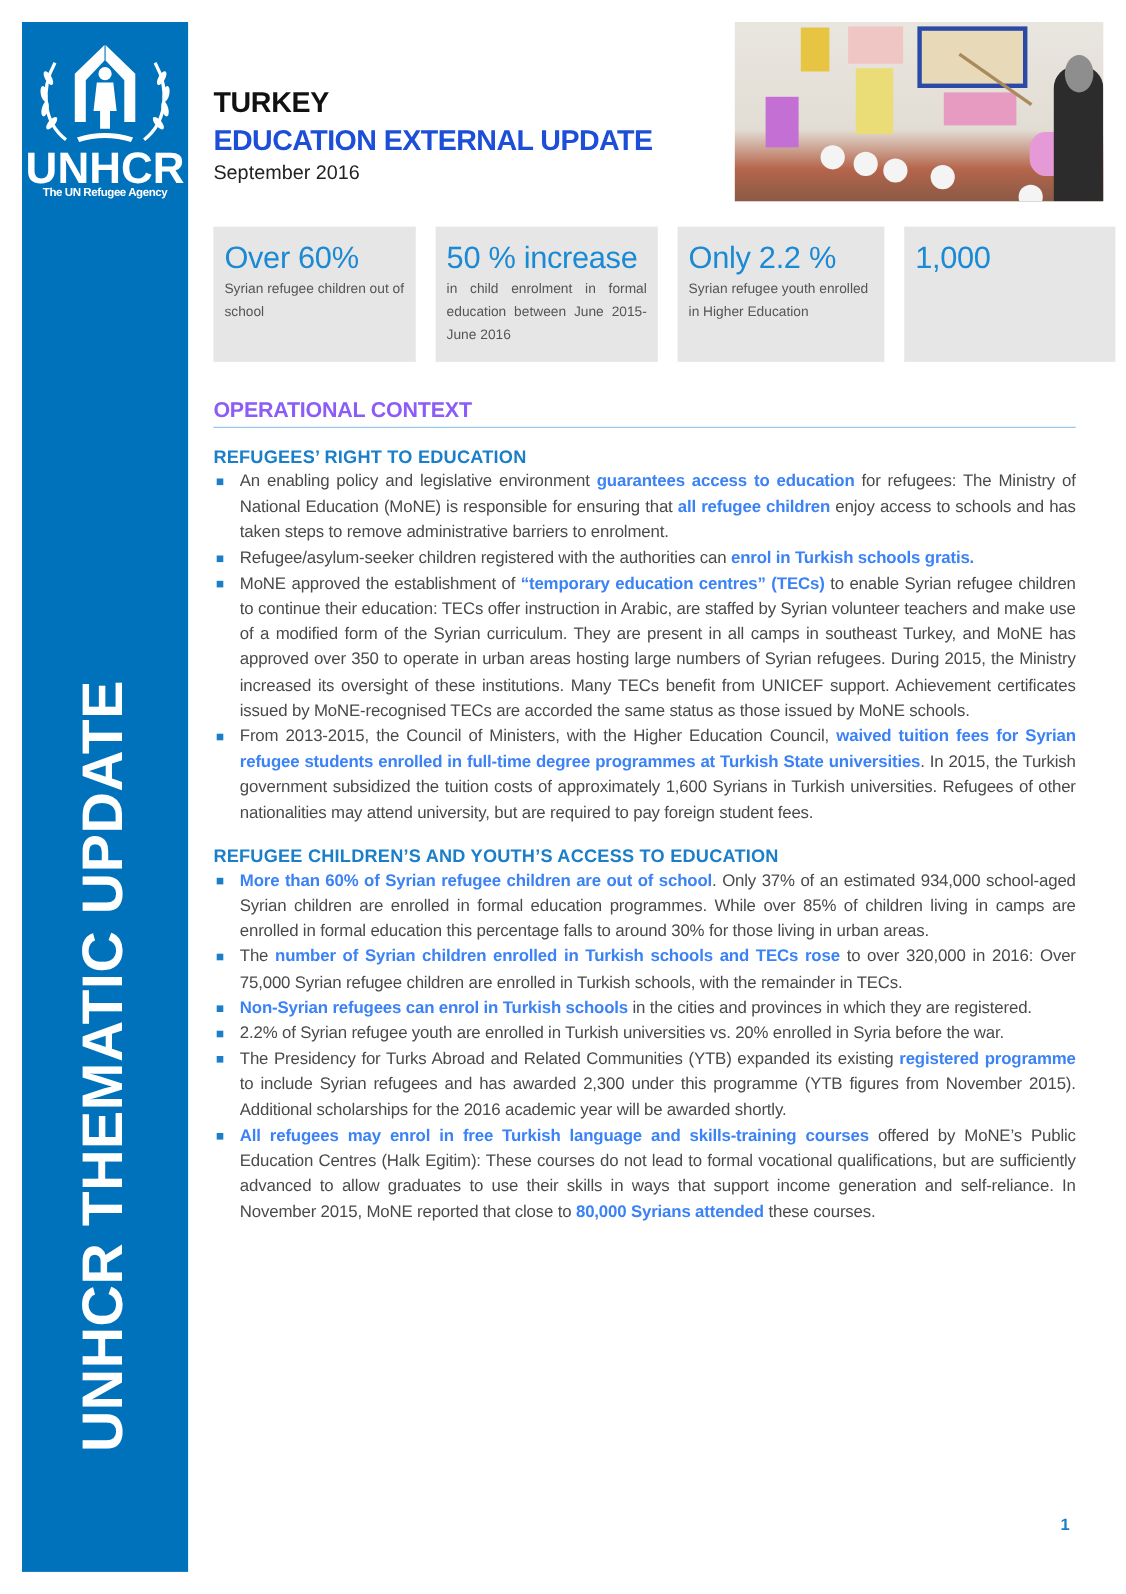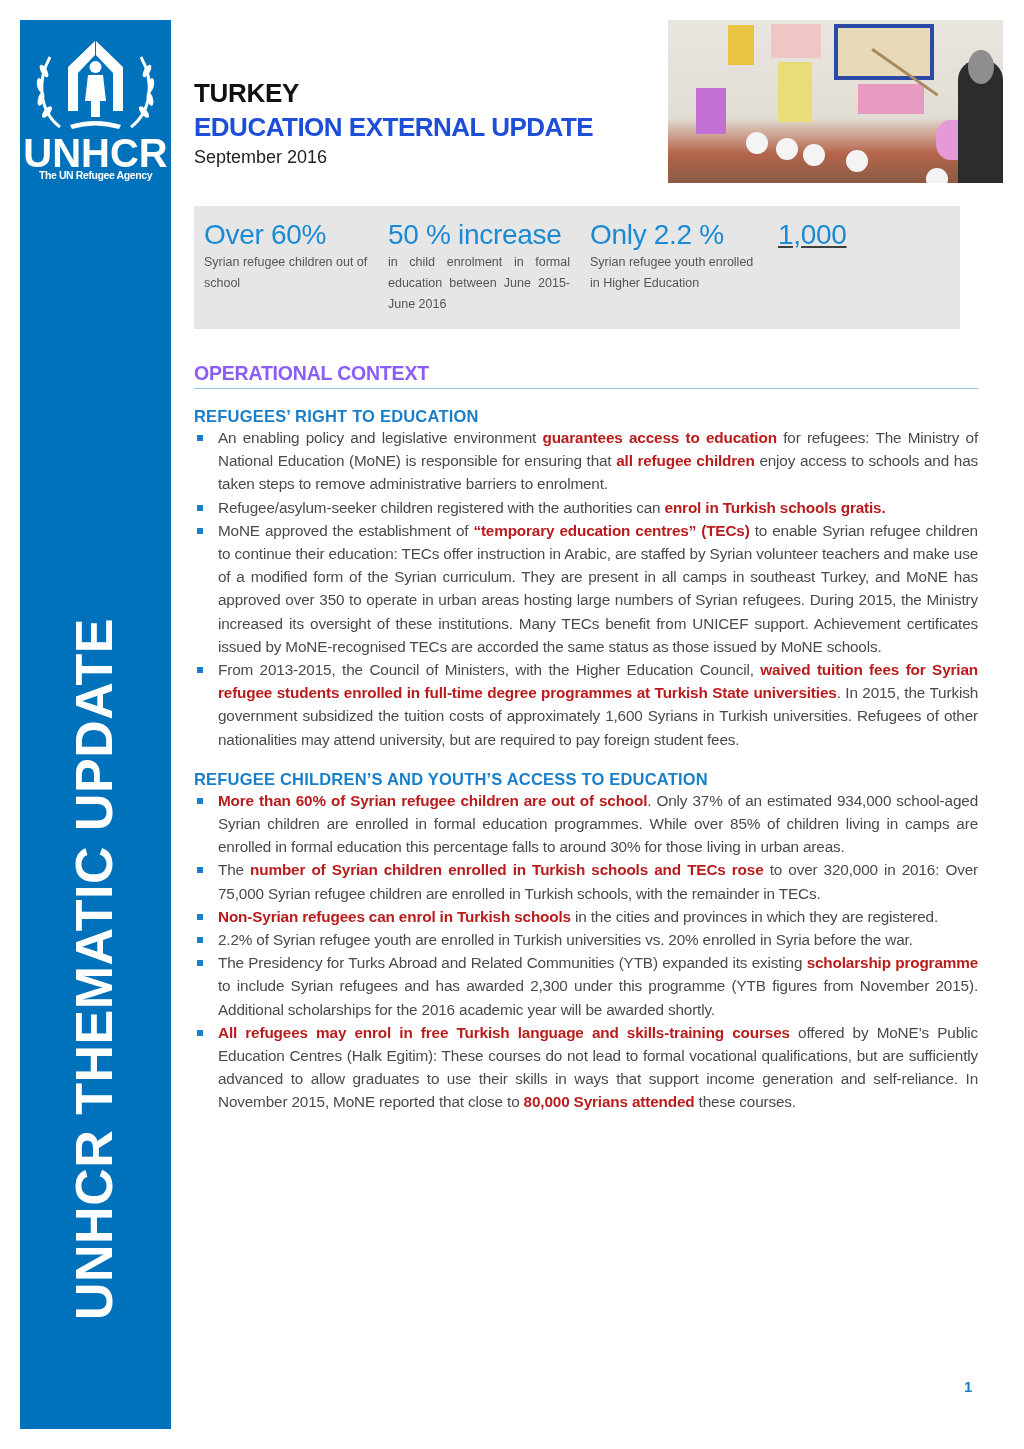--- a/index.html
+++ b/index.html
@@ -46,47 +46,47 @@
   .photo .poster4 { position:absolute; left: 190px; top: 64px; width: 66px; height: 30px; background:#e89bc0; }
   .photo .poster5 { position:absolute; left: 268px; top: 100px; width: 36px; height: 40px; background:#e59ad7; border-radius: 40%; }
   .photo .poster6 { position:absolute; left: 103px; top: 4px; width: 50px; height: 34px; background:#f0c6c4; }
   .photo .teacher { position:absolute; left: 290px; top: 40px; width: 45px; height: 123px; background:#2c2c2c; border-radius: 20px 20px 0 0; }
   .photo .head { position:absolute; left: 300px; top: 30px; width: 26px; height: 34px; background:#8e8e8e; border-radius: 50%; }
   .photo .kid { position:absolute; width: 22px; height: 22px; background:#f4f4f4; border-radius: 50%; }
   .photo .pointer { position:absolute; left: 205px; top: 28px; width: 80px; height: 3px; background:#a98a5c; transform: rotate(35deg); transform-origin: 0 0; }
 
   .stats {
     position: absolute; left: 194px; top: 206px; width: 790px; height: 123px;
-    display: flex; gap: 0;
+    display: flex; gap: 18px;
   }
   .stat { background: #e6e6e6; flex: 1; padding: 12px 10px 0 10px; }
   .stat:nth-child(1) { flex: 0 0 184px; }
   .stat:nth-child(2) { flex: 0 0 202px; }
   .stat:nth-child(3) { flex: 0 0 188px; }
-  .stat:nth-child(4) { flex: 0 0 192px; text-decoration: underline; }
+  .stat:nth-child(4) { flex: 0 0 192px; }
   .stat-value { font-size: 28px; color: #1a8ad4; line-height: 34px; letter-spacing: -0.3px; }
   .stat-desc { font-size: 12.5px; color: #555; line-height: 21px; margin-top: 0px; }
   .stat:nth-child(2) .stat-desc { text-align: justify; }
 
   .content { position: absolute; left: 194px; top: 362px; width: 784px; }
   .section-title {
     font-size: 19.5px; font-weight: bold; color: #8b5cf6; letter-spacing: -0.2px;
     padding-bottom: 3px; border-bottom: 1px solid #8fc3e8;
   }
   .subsection-title { font-size: 16.5px; font-weight: bold; color: #1a7fc8; letter-spacing: 0.2px; margin-top: 18px; }
   .subsection-title.second { margin-top: 19px; }
   ul.bullets { list-style: none; }
   ul.bullets li {
     position: relative; padding-left: 24px; font-size: 15.3px; line-height: 23.2px;
     text-align: justify; color: #4a4a4a; letter-spacing: -0.15px;
   }
   ul.bullets li::before {
     content: ""; position: absolute; left: 3px; top: 9px; width: 6px; height: 6px; background: #1a7fc8;
   }
-  ul.bullets li b { color: #b91c1c; }
+  ul.bullets li b { color: #3b82f6; }
 
   .page-number { position: absolute; left: 964px; top: 1378px; font-size: 15px; color: #1a7fc8; font-weight: bold; }
 </style>
 </head>
 <body>
 
 <div class="sidebar">
   <div class="logo">
     <svg width="131" height="96" viewBox="0 0 131 96">
 
@@ -170,18 +170,18 @@
       <li><span>MoNE approved the establishment of </span><b>“temporary education centres” (TECs)</b><span> to enable Syrian refugee children to continue their education: TECs offer instruction in Arabic, are staffed by Syrian volunteer teachers and make use of a modified form of the Syrian curriculum. They are present in all camps in southeast Turkey, and MoNE has approved over 350 to operate in urban areas hosting large numbers of Syrian refugees. During 2015, the Ministry increased its oversight of these institutions. Many TECs benefit from UNICEF support. Achievement certificates issued by MoNE-recognised TECs are accorded the same status as those issued by MoNE schools.</span></li>
       <li><span>From 2013-2015, the Council of Ministers, with the Higher Education Council, </span><b>waived tuition fees for Syrian refugee students enrolled in full-time degree programmes at Turkish State universities</b><span>. In 2015, the Turkish government subsidized the tuition costs of approximately 1,600 Syrians in Turkish universities. Refugees of other nationalities may attend university, but are required to pay foreign student fees.</span></li>
     </ul>
 
   <div class="subsection-title second">REFUGEE CHILDREN’S AND YOUTH’S ACCESS TO EDUCATION</div>
   <ul class="bullets">
       <li><b>More than 60% of Syrian refugee children are out of school</b><span>. Only 37% of an estimated 934,000 school-aged Syrian children are enrolled in formal education programmes. While over 85% of children living in camps are enrolled in formal education this percentage falls to around 30% for those living in urban areas.</span></li>
       <li><span>The </span><b>number of Syrian children enrolled in Turkish schools and TECs rose</b><span> to over 320,000 in 2016: Over 75,000 Syrian refugee children are enrolled in Turkish schools, with the remainder in TECs.</span></li>
       <li><b>Non-Syrian refugees can enrol in Turkish schools</b><span> in the cities and provinces in which they are registered.</span></li>
       <li><span>2.2% of Syrian refugee youth are enrolled in Turkish universities vs. 20% enrolled in Syria before the war.</span></li>
-      <li><span>The Presidency for Turks Abroad and Related Communities (YTB) expanded its existing </span><b>scholarship programme</b><span> to include Syrian refugees and has awarded 2,300 under this programme (YTB figures from November 2015). Additional scholarships for  the 2016 academic year will be awarded shortly.</span></li>
+      <li><span>The Presidency for Turks Abroad and Related Communities (YTB) expanded its existing </span><b>registered programme</b><span> to include Syrian refugees and has awarded 2,300 under this programme (YTB figures from November 2015). Additional scholarships for  the 2016 academic year will be awarded shortly.</span></li>
       <li><b>All refugees may enrol in free Turkish language and skills-training courses</b><span> offered by MoNE’s Public Education Centres (Halk Egitim): These courses do not lead to formal vocational qualifications, but are sufficiently advanced to allow graduates to use their skills in ways that support income generation and self-reliance. In November 2015, MoNE reported that close to </span><b>80,000 Syrians attended</b><span> these courses.</span></li>
     </ul>
 </div>
 
 <div class="page-number">1</div>
 
 </body></html>

